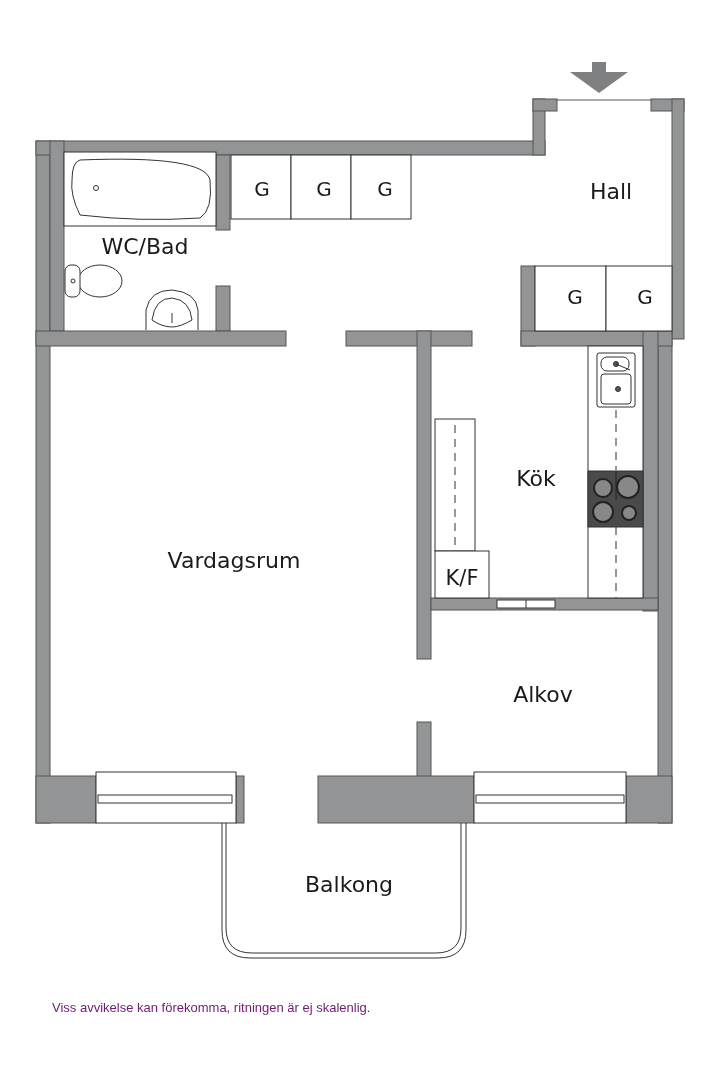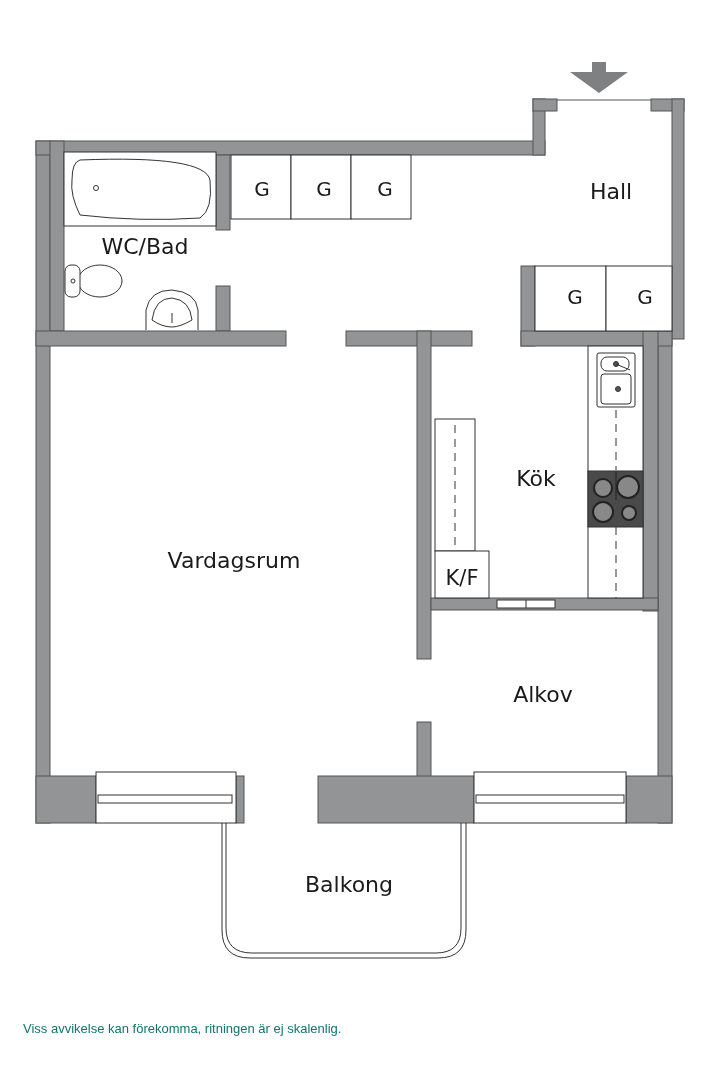--- a/index.html
+++ b/index.html
@@ -1,20 +1,20 @@
 <!DOCTYPE html>
 <html><head>
 <meta charset="utf-8">
 <style>
   html, body { margin:0; padding:0; background:#ffffff; }
   body { width:720px; height:1080px; position:relative; overflow:hidden; font-family:"DejaVu Sans", sans-serif; }
   #plan { position:absolute; left:0; top:0; }
   .room-label { font-family:"DejaVu Sans", sans-serif; font-size:22px; fill:#1a1a1a; }
   .g-label { font-family:"DejaVu Sans", sans-serif; font-size:20px; fill:#1a1a1a; }
-  .disclaimer { position:absolute; left:23px; top:1000px; font-family:"Liberation Sans", sans-serif; font-size:13px; color:#0f766e;margin-top:21px; }
+  .disclaimer { position:absolute; left:52px; top:1000px; font-family:"Liberation Sans", sans-serif; font-size:13px; color:#701a75; }
 </style>
 </head>
 <body>
 
 <svg id="plan" width="720" height="1080" viewBox="0 0 720 1080">
   <g fill="#929495" stroke="#555" stroke-width="1">
 
     <rect x="36" y="141" width="14" height="682"></rect>
 
     <rect x="36" y="141" width="509" height="14"></rect>

